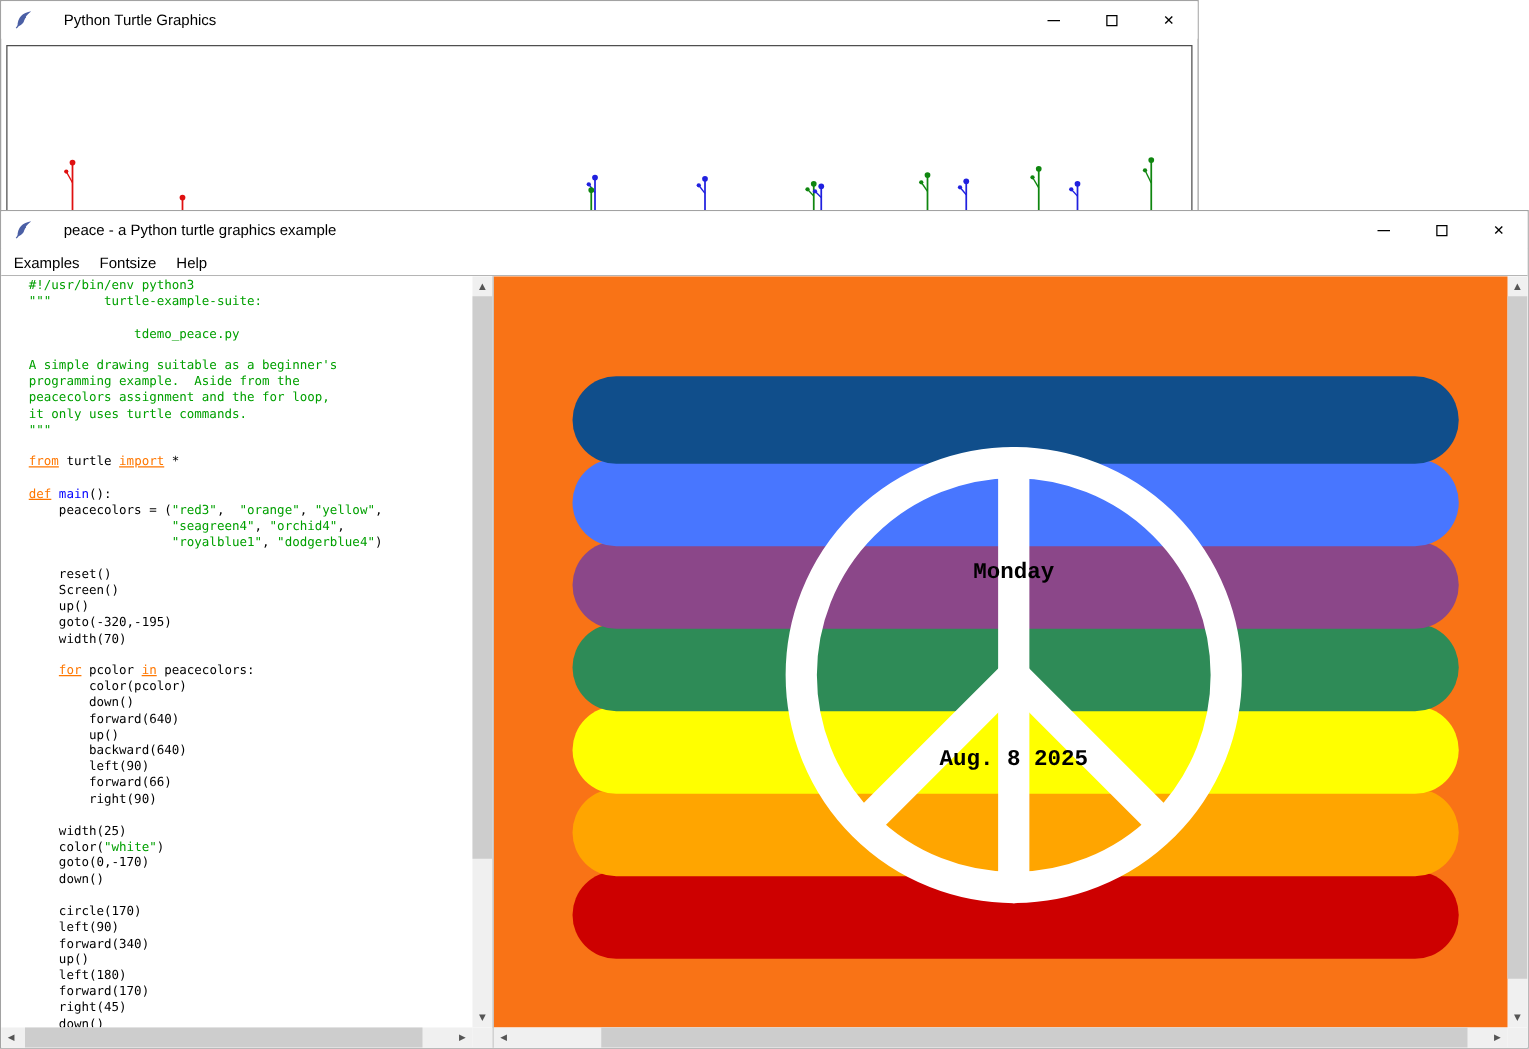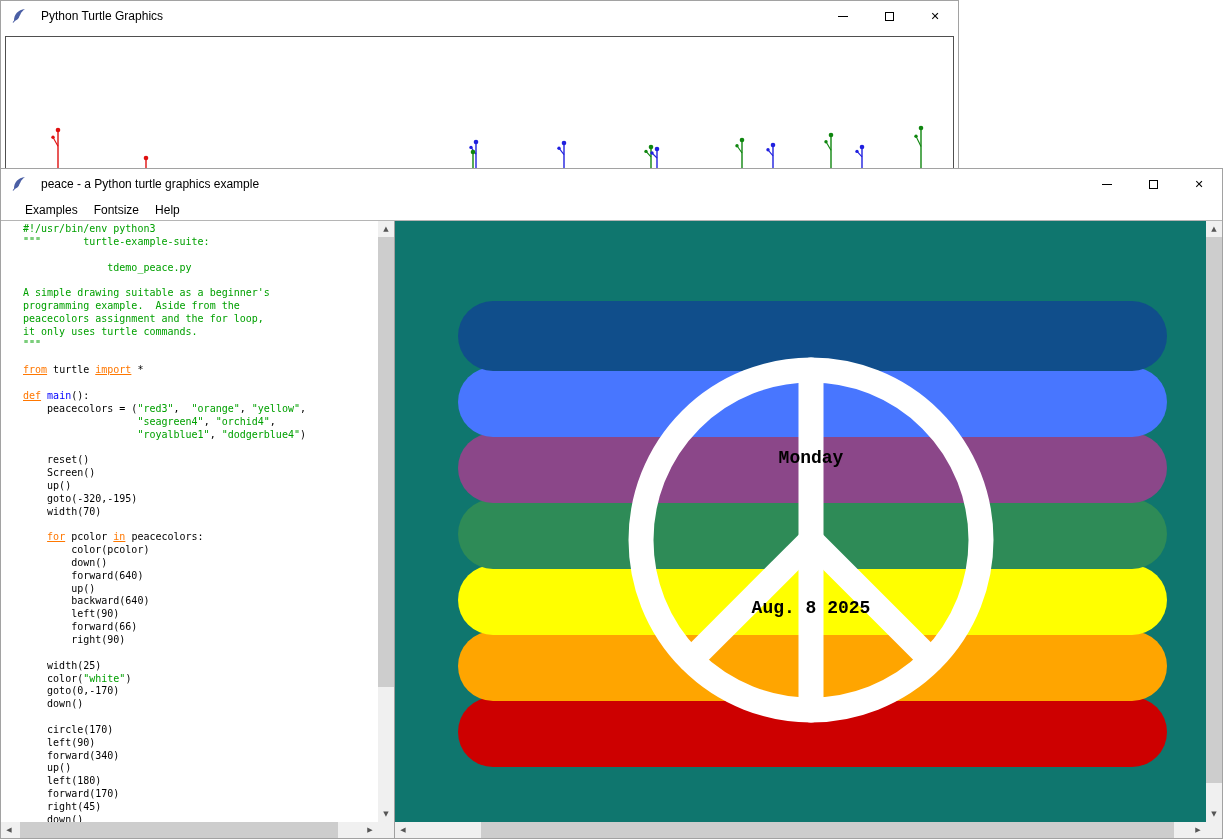--- a/index.html
+++ b/index.html
@@ -8,53 +8,53 @@
     position:relative; background:#ffffff; overflow:hidden;
     font-family:"Liberation Sans", sans-serif; color:#000;
   }
   .window { position:absolute; background:#fff; border:1px solid #a2a2a2; }
   #bg-window { left:0; top:0; width:959px; height:400px; z-index:1; }
   #fg-window { left:0; top:168px; width:1223px; height:671px; z-index:5; }
 
   .titlebar { height:30px; display:flex; align-items:center; background:#fff; }
   #fg-window .titlebar { height:30px;justify-content:flex-end; }
   .app-icon { width:16px; height:16px; margin-left:10px; flex:none; }
-  .titlebar .title { font-size:12px; margin-left:14px; white-space:nowrap; }
+  .titlebar .title { font-size:12px; margin-left:24px; white-space:nowrap; }
   .controls { margin-left:auto; display:flex; height:100%; }
   .ctrl { width:46px; height:100%; display:flex; align-items:center; justify-content:center; cursor:default; }
   .glyph-min { width:10px; height:1px; background:#000; display:block; }
   .glyph-max { width:9px; height:9px; border:1px solid #000; display:block; }
   .glyph-close { font-size:11px; line-height:11px; font-family:"DejaVu Sans", sans-serif; }
 
   
   #bg-canvas { position:absolute; left:4px; right:4px; top:35px; height:360px;
                border:1px solid #4f4f4f; background:#fff; overflow:hidden; }
   .tree { position:absolute; overflow:visible; }
 
   
   #menubar { height:22px; display:flex; align-items:center; background:#fff;
-             border-bottom:1px solid #b5b5b5; padding-left:16px; }
+             border-bottom:1px solid #b5b5b5; padding-left:2px; }
   .menu-item { padding:3px 8px; font-size:12px; cursor:default; }
   #fg-content { position:absolute; left:0; right:0; top:52px; bottom:0; display:flex; background:#fff; }
 
   #left-pane { width:394px; flex:none; display:flex; flex-direction:column;
                border-right:1px solid #a0a0a0; background:#fff; }
   #code-area { flex:1; display:flex; overflow:hidden; }
   #code-text { flex:1; overflow:hidden; padding:2px 0 0 22px; cursor:text;
                font-family:"DejaVu Sans Mono", monospace; font-size:10px; line-height:12.85px;
                white-space:pre; }
   .code-line { white-space:pre; min-height:12.85px; }
   .tok-p { color:var(--tok-p,#000); }
   .tok-k { color:var(--tok-k,#ff7700);text-decoration:underline; }
   .tok-g { color:var(--tok-g,#00a000); }
   .tok-d { color:var(--tok-d,#0000ff); }
 
   #right-pane { flex:1; display:flex; flex-direction:column; background:#fff; }
   #canvas-row { flex:1; display:flex; overflow:hidden; }
-  #peace-canvas { position:relative; flex:1; background:#0f766e; overflow:hidden;padding-left:32px; }
+  #peace-canvas { position:relative; flex:1; background:#f97316; overflow:hidden;padding-left:32px; }
   #stripe-layer { position:absolute; left:0; top:0; right:0; bottom:0; }
   .stripe { position:absolute; left:63px; width:709px; height:70px; border-radius:35px; }
   #peace-svg { position:absolute; left:0; top:0; z-index:8; }
   .canvas-label { position:absolute; left:416px; transform:translate(-50%,-50%); z-index:9;
                   font-family:"Liberation Mono", monospace; font-weight:bold; font-size:18px;
                   color:#000; white-space:nowrap; }
 
   
   .bottom-row { height:16px; flex:none; display:flex; }
   .scrollbar { background:#f0f0f0; }

